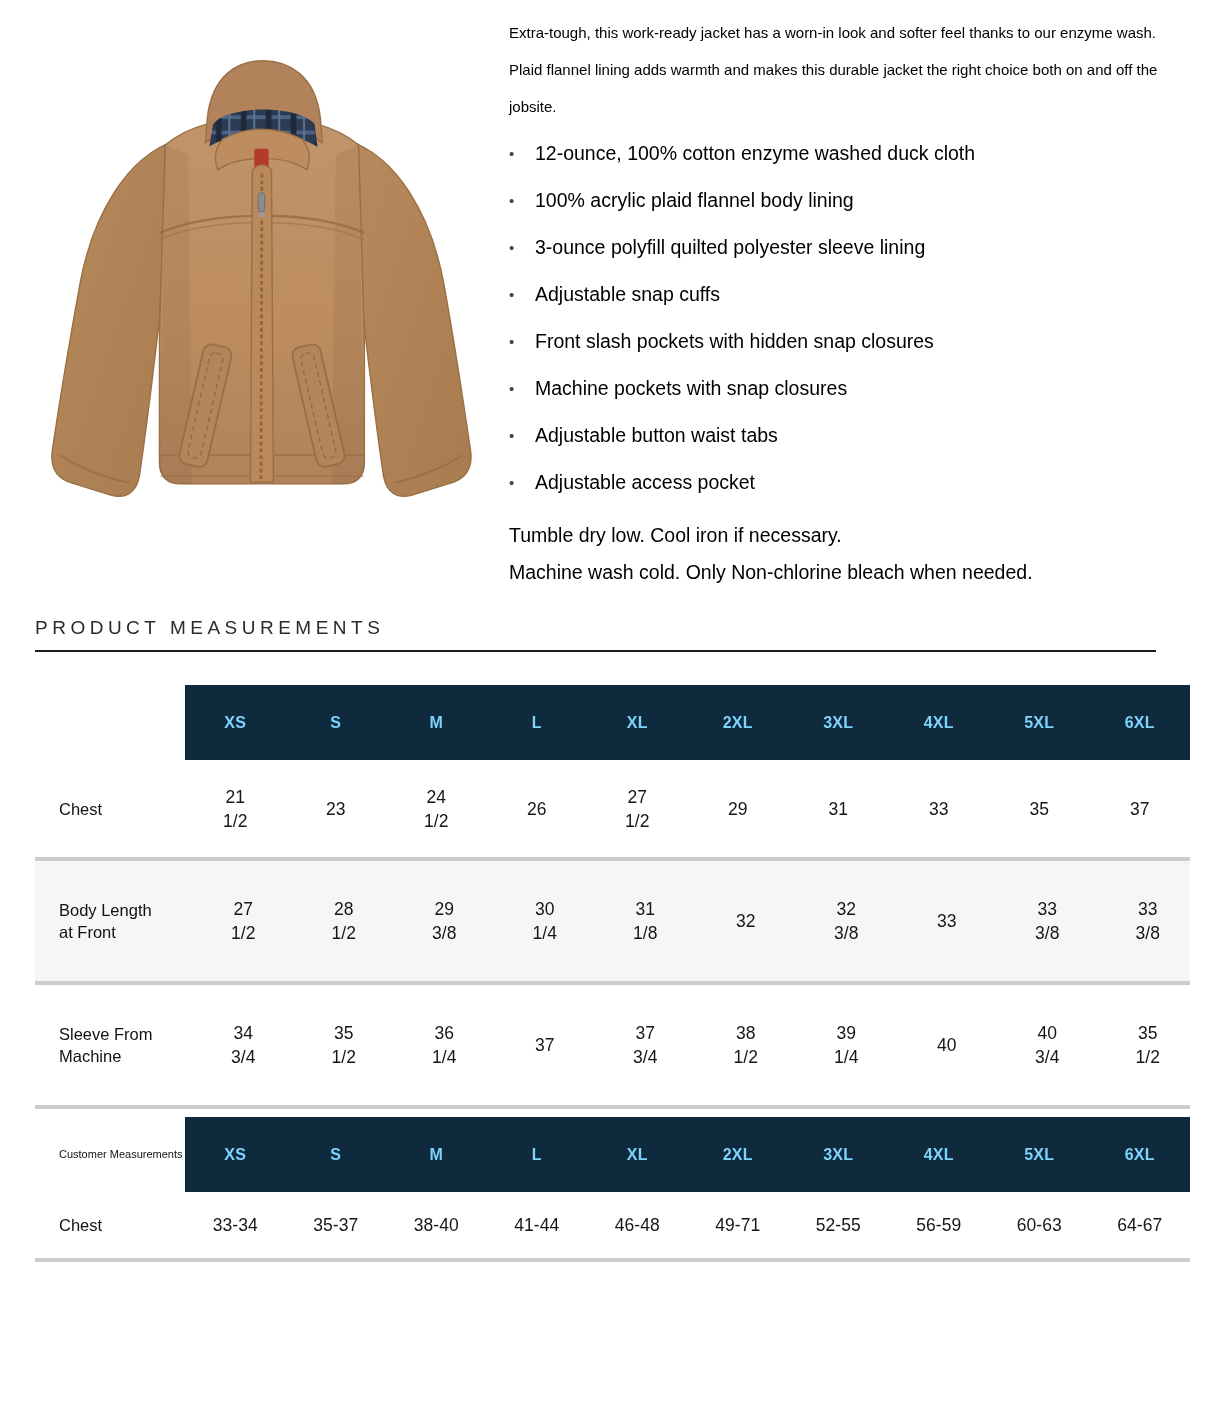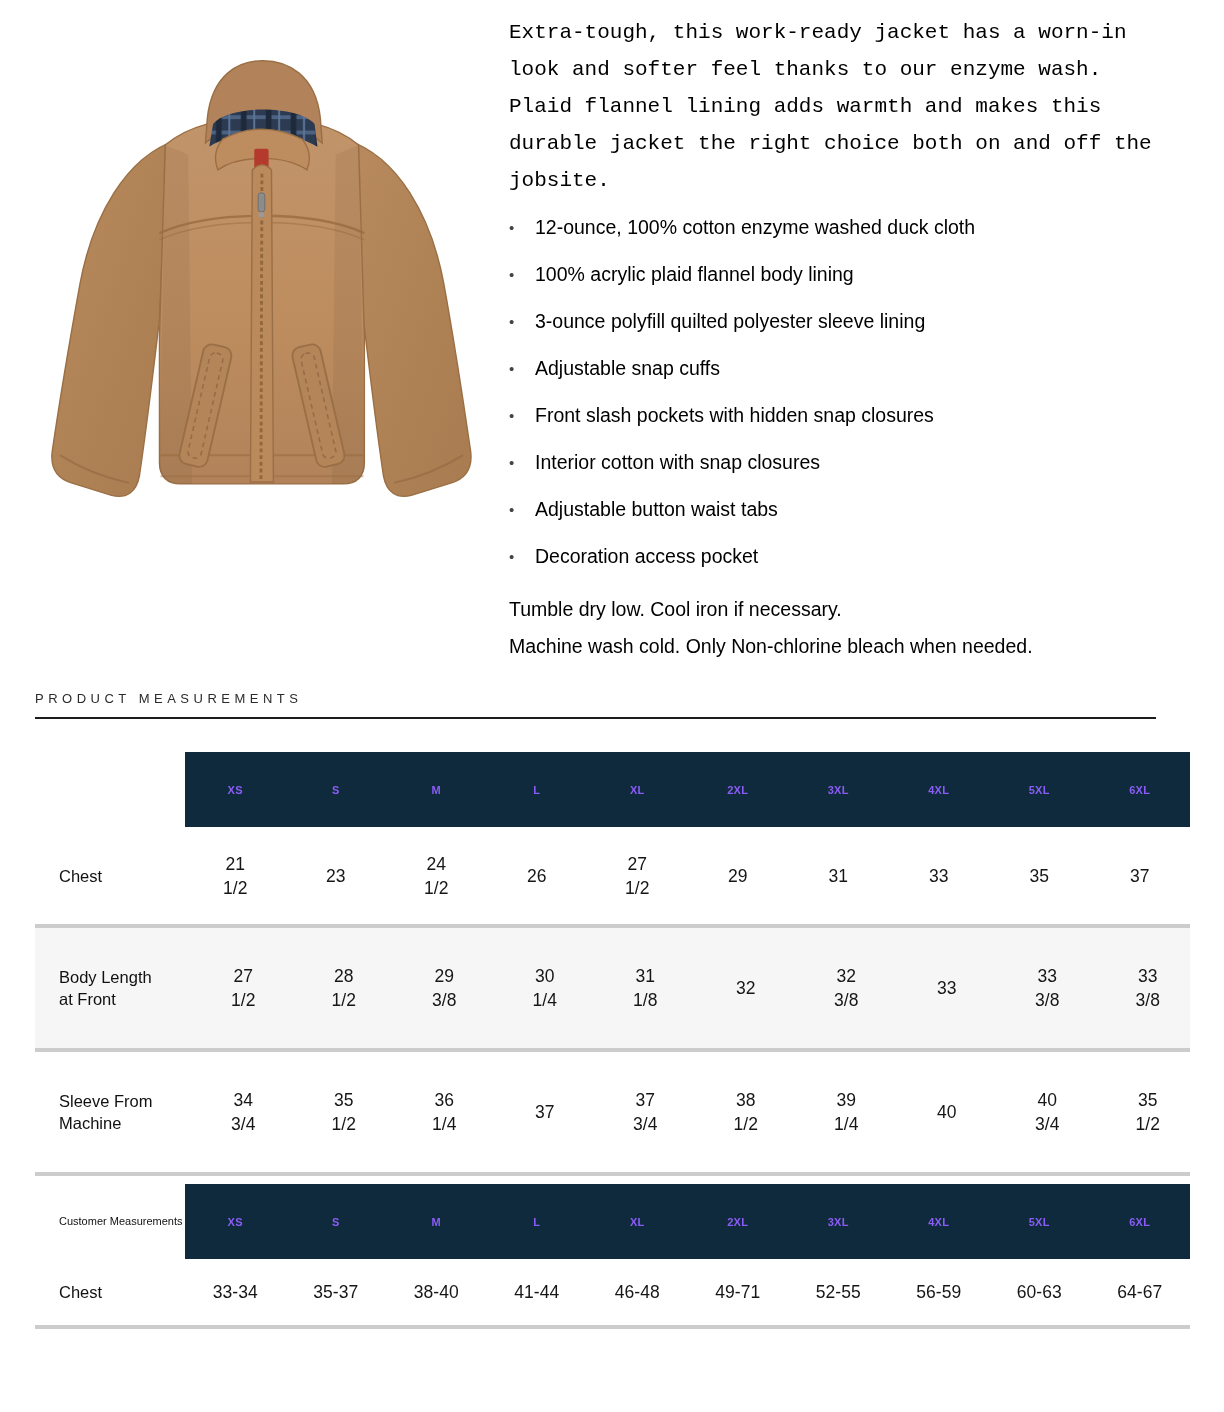--- a/index.html
+++ b/index.html
@@ -16,62 +16,61 @@
     font-family:"Liberation Sans","DejaVu Sans",sans-serif;
     color:var(--ink);
     overflow:hidden;
     position:relative;
   }
   
   .top{display:flex;padding:14px 44px 0 35px;}
   .image-col{width:462px;flex:0 0 462px;padding-top:30px;}
   .text-col{flex:1;padding-left:12px;max-width:665px;}
   .description{
-    font-size:21px;line-height:37px;color:#000;
+    font-size:15px;line-height:37px;color:#000;
     margin-bottom:16px;
-    font-family:Liberation Mono, monospace;
   }
   ul.features{list-style:none;margin-top:6px;}
   ul.features li{
     display:flex;align-items:flex-start;
     font-size:19.5px;line-height:25px;color:#000;
     margin-bottom:22px;
   }
   ul.features li .dot{
     flex:0 0 26px;color:#444;font-size:15px;line-height:25px;
   }
   .care-title{
     font-size:19.5px;font-weight:bold;color:#000;
     margin-top:36px;margin-bottom:8px;letter-spacing:.2px;
   }
   .care-line{font-size:19.5px;line-height:37px;color:#000;}
   
   .section-head{
     margin:26px 68px 0 35px;
-    font-size:13px;letter-spacing:4.5px;color:#2b2b2b;
+    font-size:19px;letter-spacing:4.5px;color:#2b2b2b;
     padding-bottom:11px;
     border-bottom:2px solid #1c1c1c;
   }
   
   .mtable{margin:33px 34px 0 35px;width:1155px;}
   .mrow{
     display:grid;
     grid-template-columns:150px repeat(10,1fr);
     align-items:center;
   }
   .head-label{
     background:#fff;height:75px;
     display:flex;align-items:center;
     font-size:11px;color:#111;line-height:21px;
     padding-left:24px;
   }
   .head-cell{
-    background:var(--navy);color:#8b5cf6;
+    background:var(--navy);color:#7dd3fc;
     height:75px;display:flex;align-items:center;justify-content:center;
-    font-weight:bold;font-size:11px;letter-spacing:.3px;
+    font-weight:bold;font-size:16px;letter-spacing:.3px;
   }
   .data-row .label{
     font-size:16.5px;color:#111;line-height:22px;
     padding-left:24px;max-width:130px;
   }
   .data-row .cell{
     text-align:center;font-size:17.5px;color:#161616;line-height:24px;
   }
   .data-row{min-height:97px;padding:10px 0;}
   .data-row.tall{min-height:120px;gap:16px;}
@@ -172,29 +171,29 @@
           <li>
             <span class="dot">•</span>
             <span>Adjustable snap cuffs</span>
           </li>
           <li>
             <span class="dot">•</span>
             <span>Front slash pockets with hidden snap closures</span>
           </li>
           <li>
             <span class="dot">•</span>
-            <span>Interior cotton with snap closures</span>
+            <span>Machine pockets with snap closures</span>
           </li>
           <li>
             <span class="dot">•</span>
             <span>Adjustable button waist tabs</span>
           </li>
           <li>
             <span class="dot">•</span>
-            <span>Decoration access pocket</span>
+            <span>Adjustable access pocket</span>
           </li>
         </ul>
 
       <div class="care-line">Tumble dry low. Cool iron if necessary.</div>
       <div class="care-line">Machine wash cold. Only Non-chlorine bleach when needed.</div>
     </div>
   </div>
 
   <div class="section-head">PRODUCT MEASUREMENTS</div>
 

